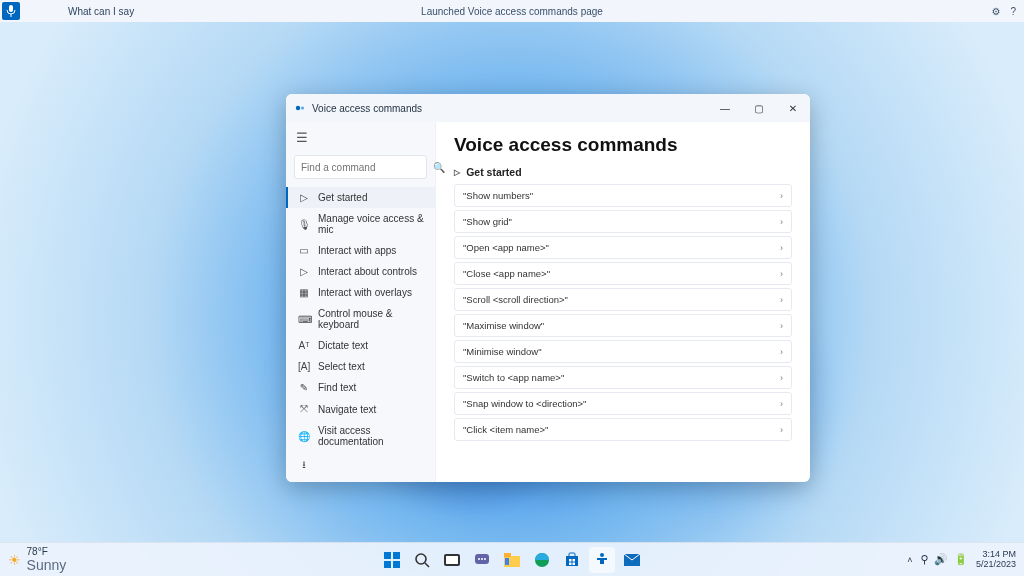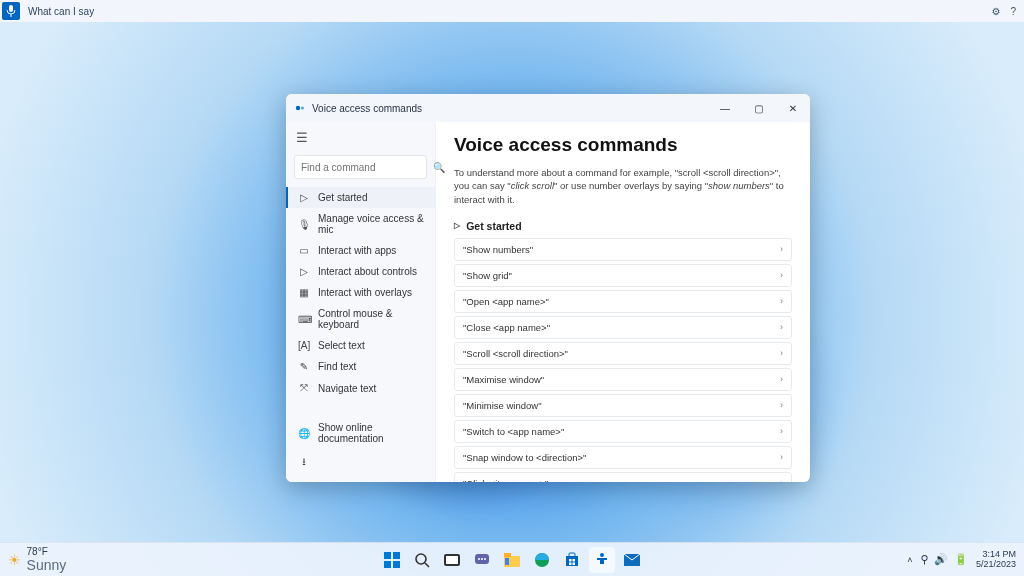--- a/index.html
+++ b/index.html
@@ -15,21 +15,21 @@
       radial-gradient(ellipse 250px 200px at 60% 55%, rgba(30,100,210,0.5), transparent 70%),
       radial-gradient(ellipse 180px 180px at 70% 70%, rgba(70,150,240,0.5), transparent 70%),
       radial-gradient(ellipse 150px 200px at 35% 70%, rgba(120,190,255,0.5), transparent 65%);
     filter: blur(4px);
   }
   
   .va-bar {
     position:absolute; top:0; left:0; right:0; height:22px;
     background:#f2f6fc;
     display:flex; align-items:center;
-    font-size:10px; color:#1e3a5f;
+    font-size:10px; color:#1e3a5f;gap:40px;
   }
   .va-bar .mic {
     width:18px; height:18px; margin:2px; background:#0067c0; border-radius:2px;
     display:flex; align-items:center; justify-content:center; color:#fff;
   }
   .va-bar .hint { margin-left:6px; color:#2f4560; }
   .va-bar .center { position:absolute; left:0; right:0; text-align:center; color:#3a506b; pointer-events:none;}
   .va-bar .right { margin-left:auto; display:flex; gap:10px; padding-right:8px; color:#3a506b; }
   .va-bar .right span { cursor:pointer; }
 
@@ -108,20 +108,21 @@
 
 <div class="va-bar">
   <div class="mic">
     <svg width="10" height="12" viewBox="0 0 10 12">
         <rect x="3" y="0" width="4" height="7" rx="2" fill="#fff"></rect>
         <path d="M1 5a4 4 0 0 0 8 0" stroke="#fff" fill="none"></path>
         <line x1="5" y1="9" x2="5" y2="12" stroke="#fff"></line>
       </svg>
   </div>
   <span class="hint">What can I say</span>
+  <div class="center">Launched Voice access commands page</div>
   <div class="right">
     <span>⚙</span>
     <span>?</span>
   </div>
 </div>
 
 <div class="app">
   <div class="titlebar">
     <span class="ico">
       <svg width="12" height="12" viewBox="0 0 12 12">
@@ -162,47 +163,48 @@
           </li>
           <li>
             <span class="nico">▦</span>
             <span>Interact with overlays</span>
           </li>
           <li>
             <span class="nico">⌨</span>
             <span>Control mouse &amp; keyboard</span>
           </li>
           <li>
+            <span class="nico">Aᵀ</span>
+            <span>Dictate text</span>
+          </li>
+          <li>
             <span class="nico">[A]</span>
             <span>Select text</span>
           </li>
           <li>
             <span class="nico">✎</span>
             <span>Find text</span>
           </li>
           <li>
             <span class="nico">⤧</span>
             <span>Navigate text</span>
           </li>
         </ul>
       <ul class="nav bottom-links">
         <li>
             <span class="nico">🌐</span>
-            <span>Show online documentation</span>
+            <span>Visit access documentation</span>
           </li>
         <li>
             <span class="nico">⭳</span>
           </li>
       </ul>
     </div>
     <div class="main">
       <h1>Voice access commands</h1>
-      <p class="desc">
-        <span>To understand more about a command for example, "scroll &lt;scroll direction&gt;", you can say "</span><em>click scroll</em><span>" or use number overlays by saying "</span><em>show numbers</em><span>" to interact with it.</span>
-      </p>
       <div class="section-head">
         <span class="chv">▷</span>
         <span>Get started</span>
       </div>
       <div class="cmds" id="cmds">
           <div class="cmd">
             <span>"Show numbers"</span>
             <span class="arr">›</span>
           </div>
           <div class="cmd">

